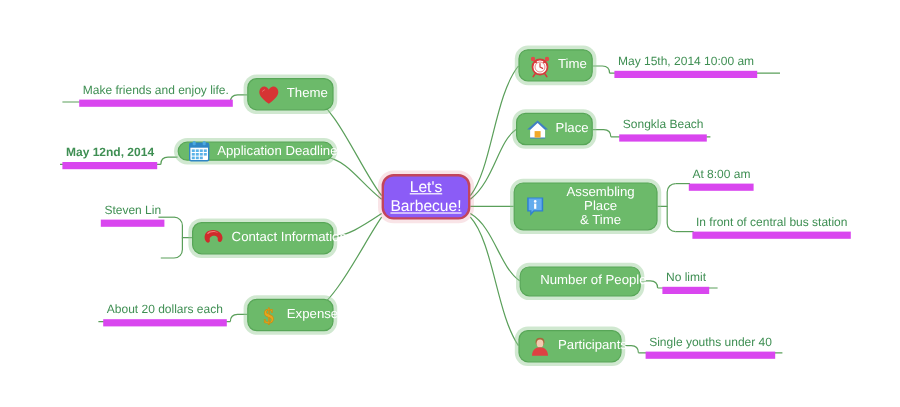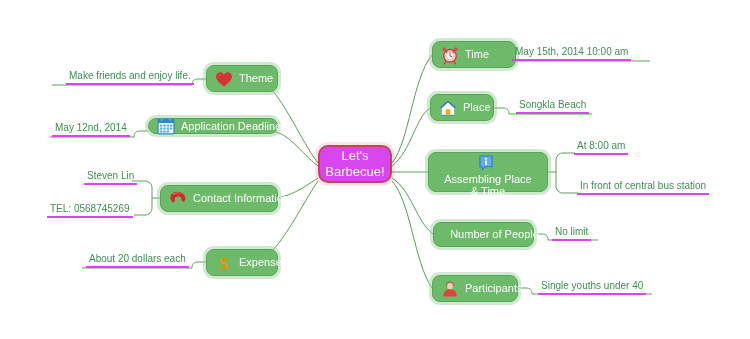--- a/index.html
+++ b/index.html
@@ -20,31 +20,32 @@
     left: 0; top: 0;
     width: 750px;
     height: 339px;
     pointer-events: none;
   }
 
   
   .central {
     position: absolute;
     box-sizing: border-box;
-    background: #d946ef;
+    background: #8b5cf6;
     border: 2px solid #c2455c;
     border-radius: 10px;
     color: #ffffff;
     text-align: center;
     font-size: 13px;
     line-height: 16px;
     display: flex;
     align-items: center;
     justify-content: center;
     box-shadow: 0 0 0 3px rgba(224,105,123,0.18);
+    text-decoration: underline;
   }
   .central span { display: block; }
 
   
   .topic {
     position: absolute;
     box-sizing: border-box;
     background: #6cba6a;
     border: 1px solid #57a657;
     border-radius: 8px;
@@ -69,21 +70,21 @@
   .topic.noicon { justify-content: center; padding-left: 29px; }
 
   
   .sub {
     position: absolute;
     box-sizing: border-box;
     color: #3f8f53;
     font-size: 10px;
     line-height: 12px;
     white-space: nowrap;
-    border-bottom: 2px solid #d946ef;
+    border-bottom: 6px solid #d946ef;
     padding: 0 3px 1px 3px;
   }
 
   
   svg.ic { display: block; width: 20px; height: 20px; }
 </style>
 </head>
 <body>
 
 <div id="canvas">
@@ -135,21 +136,21 @@
     </g>
   </svg>
 
   <div class="central" style="left:318px; top:145px; width:74px; height:38px;">
     <div>
       <span>Let's</span>
       <span>Barbecue!</span>
     </div>
   </div>
 
-  <div class="topic" style="left:432px; top:41px; width:84px; height:27px;">
+  <div class="topic" style="left:432px; top:41px; width:62px; height:27px;">
     <span class="ticon">
       <svg class="ic" viewBox="0 0 24 24" xmlns="http://www.w3.org/2000/svg">
         <circle cx="12" cy="13" r="7.5" fill="#ffffff" stroke="#d63b3b" stroke-width="1.8"></circle>
         <circle cx="12" cy="13" r="5" fill="#fdfdfd" stroke="#e06363" stroke-width="0.8"></circle>
         <path d="M12 13 L12 9.5 M12 13 L14.6 14.4" stroke="#d63b3b" stroke-width="1.2" fill="none" stroke-linecap="round"></path>
         <path d="M5.4 5.6 L8 8.2 M18.6 5.6 L16 8.2" stroke="#d63b3b" stroke-width="2" stroke-linecap="round"></path>
         <circle cx="5" cy="5" r="2.2" fill="#e24a4a"></circle>
         <circle cx="19" cy="5" r="2.2" fill="#e24a4a"></circle>
         <path d="M7 20 L5.2 22.6 M17 20 L18.8 22.6" stroke="#d63b3b" stroke-width="1.6" stroke-linecap="round"></path>
       </svg>
@@ -163,21 +164,21 @@
       <svg class="ic" viewBox="0 0 24 24" xmlns="http://www.w3.org/2000/svg">
         <path d="M12 3 L22.5 12 L19.5 12 L19.5 21 L4.5 21 L4.5 12 L1.5 12 Z" fill="#3f7fc4"></path>
         <path d="M12 5.5 L19.5 12.4 L19.5 20 L4.5 20 L4.5 12.4 Z" fill="#ffffff"></path>
         <rect x="9" y="13.5" width="6" height="6.5" fill="#f0a92a"></rect>
       </svg>
     </span>
     <span class="tlabel">Place</span>
   </div>
   <div class="sub" style="left:516px; top:99px;">Songkla Beach</div>
 
-  <div class="topic" style="left:428px; top:152px; width:120px; height:40px;flex-direction:column;">
+  <div class="topic" style="left:428px; top:152px; width:120px; height:40px;">
     <span class="ticon">
       <svg class="ic" viewBox="0 0 24 24" xmlns="http://www.w3.org/2000/svg">
         <path d="M4 3 H20 V17 H11 L7 21.5 V17 H4 Z" fill="#2f7fd0"></path>
         <path d="M5.5 4.2 H18.5 V15.8 H10.4 L8.3 18.2 V15.8 H5.5 Z" fill="#63aced"></path>
         <circle cx="12" cy="7" r="1.3" fill="#ffffff"></circle>
         <rect x="10.9" y="9.2" width="2.2" height="5.2" fill="#ffffff"></rect>
       </svg>
     </span>
     <span class="tlabel two-line">
       <span>Assembling Place</span><br>
@@ -232,33 +233,32 @@
           <rect x="12.6" y="13.8" width="3" height="2.6"></rect>
             <rect x="16.6" y="13.8" width="3" height="2.6"></rect>
           <rect x="4.6" y="17.4" width="3" height="2.6"></rect>
             <rect x="8.6" y="17.4" width="3" height="2.6"></rect>
           <rect x="12.6" y="17.4" width="3" height="2.6"></rect>
         </g>
       </svg>
     </span>
     <span class="tlabel">Application Deadline</span>
   </div>
-  <div class="sub" style="left:52px; top:122px;">May 12nd, 2014</div>
+  <div class="sub" style="left:52px; top:122px;font-weight:bold;">May 12nd, 2014</div>
 
   <div class="topic" style="left:160px; top:185px; width:118px; height:27px;">
     <span class="ticon">
       <svg class="ic" viewBox="0 0 24 24" xmlns="http://www.w3.org/2000/svg">
         <path d="M4.5 6 C7.5 2.5 15 2 19 6.5 C21.5 9.4 21.5 13 19.5 14.6 C18 15.8 16.6 14.8 16.2 13.4 C15.9 12.3 16.6 11.4 15.7 10.4 C13.9 8.4 10.3 8.6 8.6 10.6 C7.4 12 8.6 13.1 8.2 14.4 C7.8 15.9 6.2 16.4 4.9 15.2 C2.6 13.2 2.3 8.5 4.5 6 Z" fill="#cf2b2b"></path>
         <path d="M5.5 6.6 C8 3.9 13.2 3.4 16.6 6.2 C13.4 4.4 8.6 4.8 6.4 7.4 Z" fill="#ff8b8b" opacity="0.8"></path>
       </svg>
     </span>
     <span class="tlabel">Contact Information</span>
   </div>
   <div class="sub" style="left:84px; top:170px;">Steven Lin</div>
-  <div class="sub" style="left:47px; top:203px;">TEL: 0568745269</div>
 
   <div class="topic" style="left:206px; top:249px; width:72px; height:27px;">
     <span class="ticon">
       <svg class="ic" viewBox="0 0 24 24" xmlns="http://www.w3.org/2000/svg">
         <text x="12" y="19" font-family="'Liberation Serif', serif" font-size="21" font-weight="bold" text-anchor="middle" fill="#e8a51e" stroke="#c98a10" stroke-width="0.6">$</text>
       </svg>
     </span>
     <span class="tlabel">Expense</span>
   </div>
   <div class="sub" style="left:86px; top:253px;">About 20 dollars each</div>

